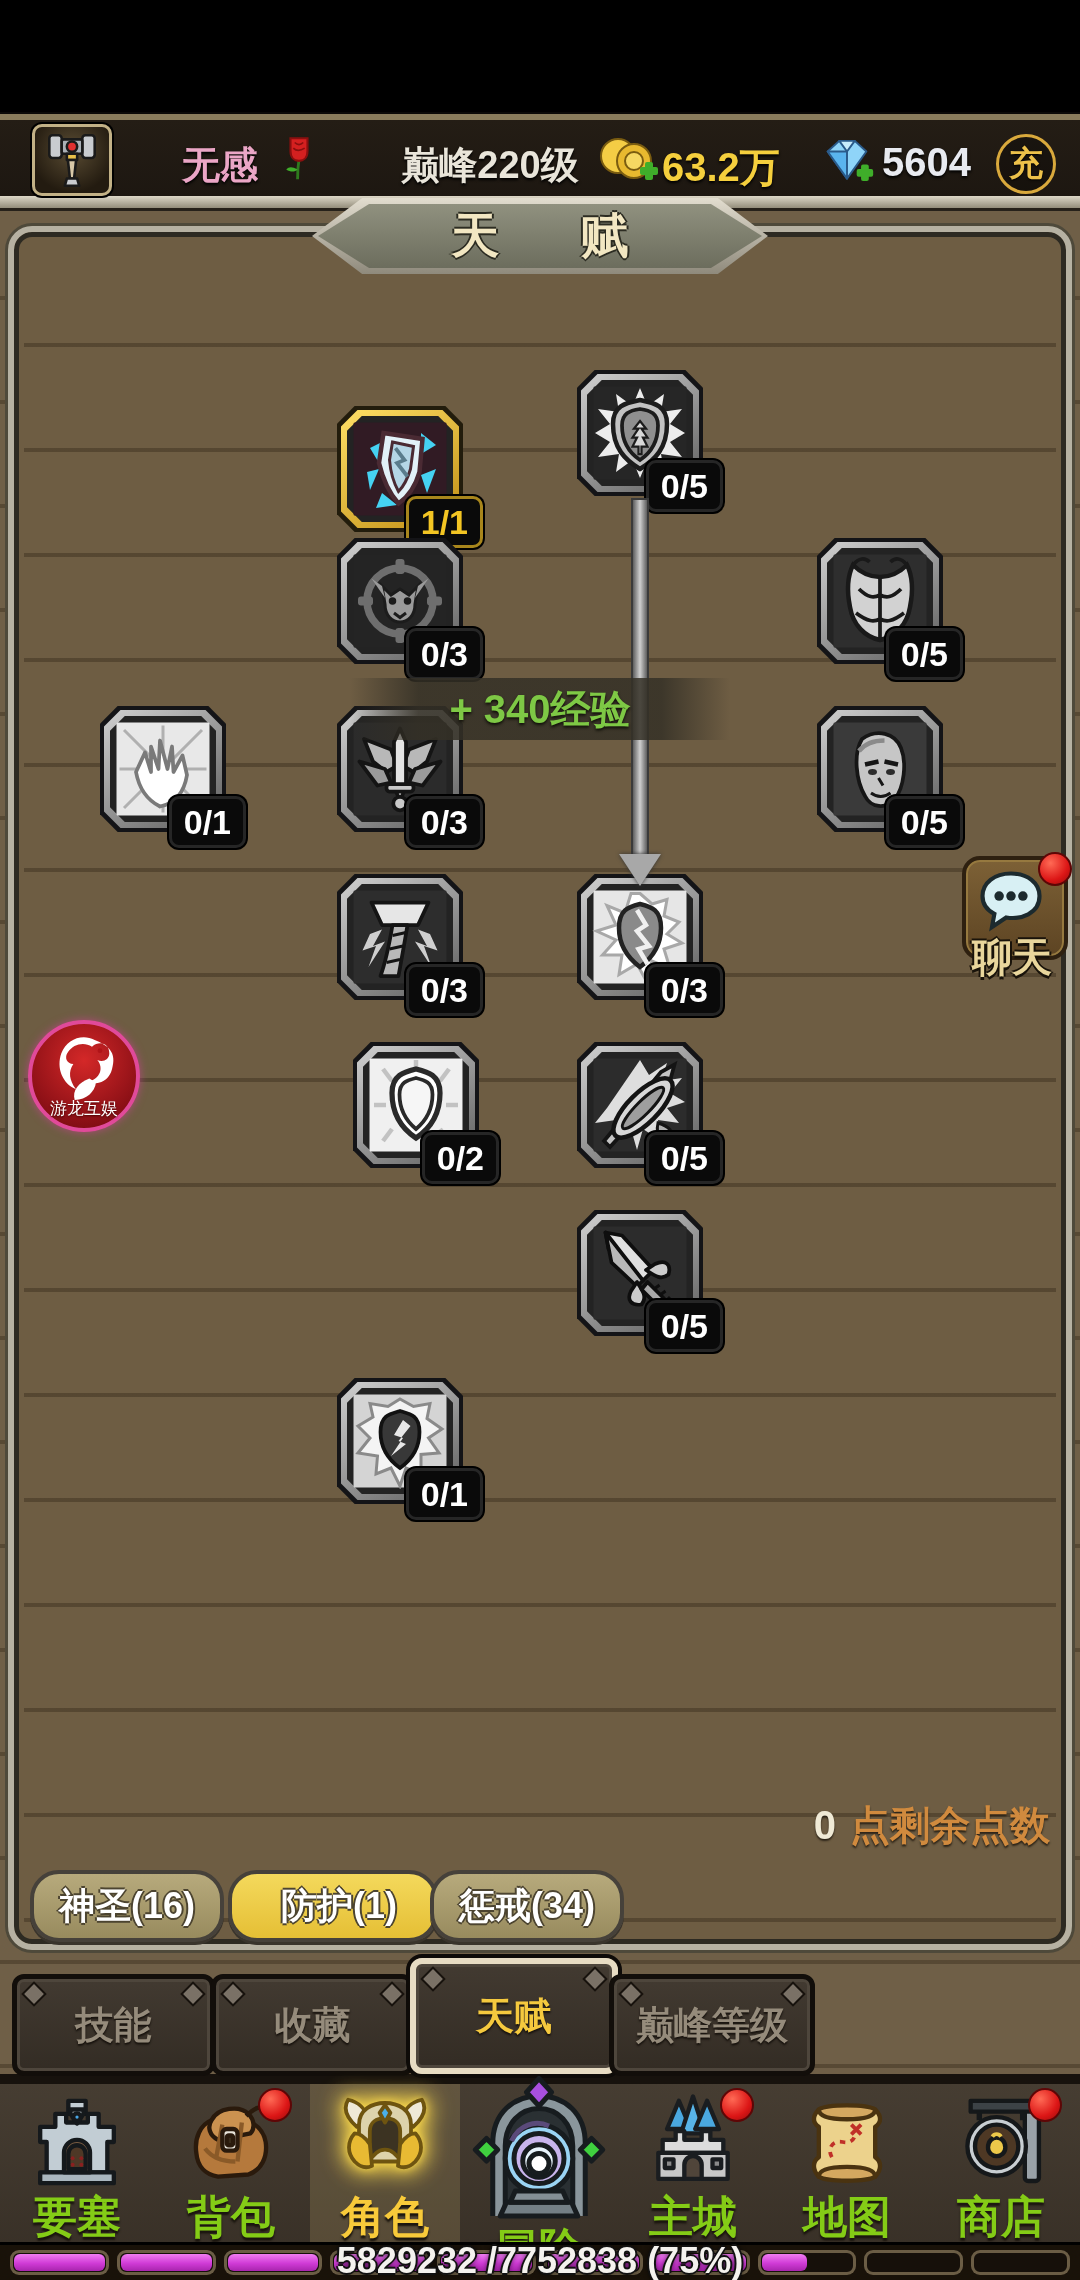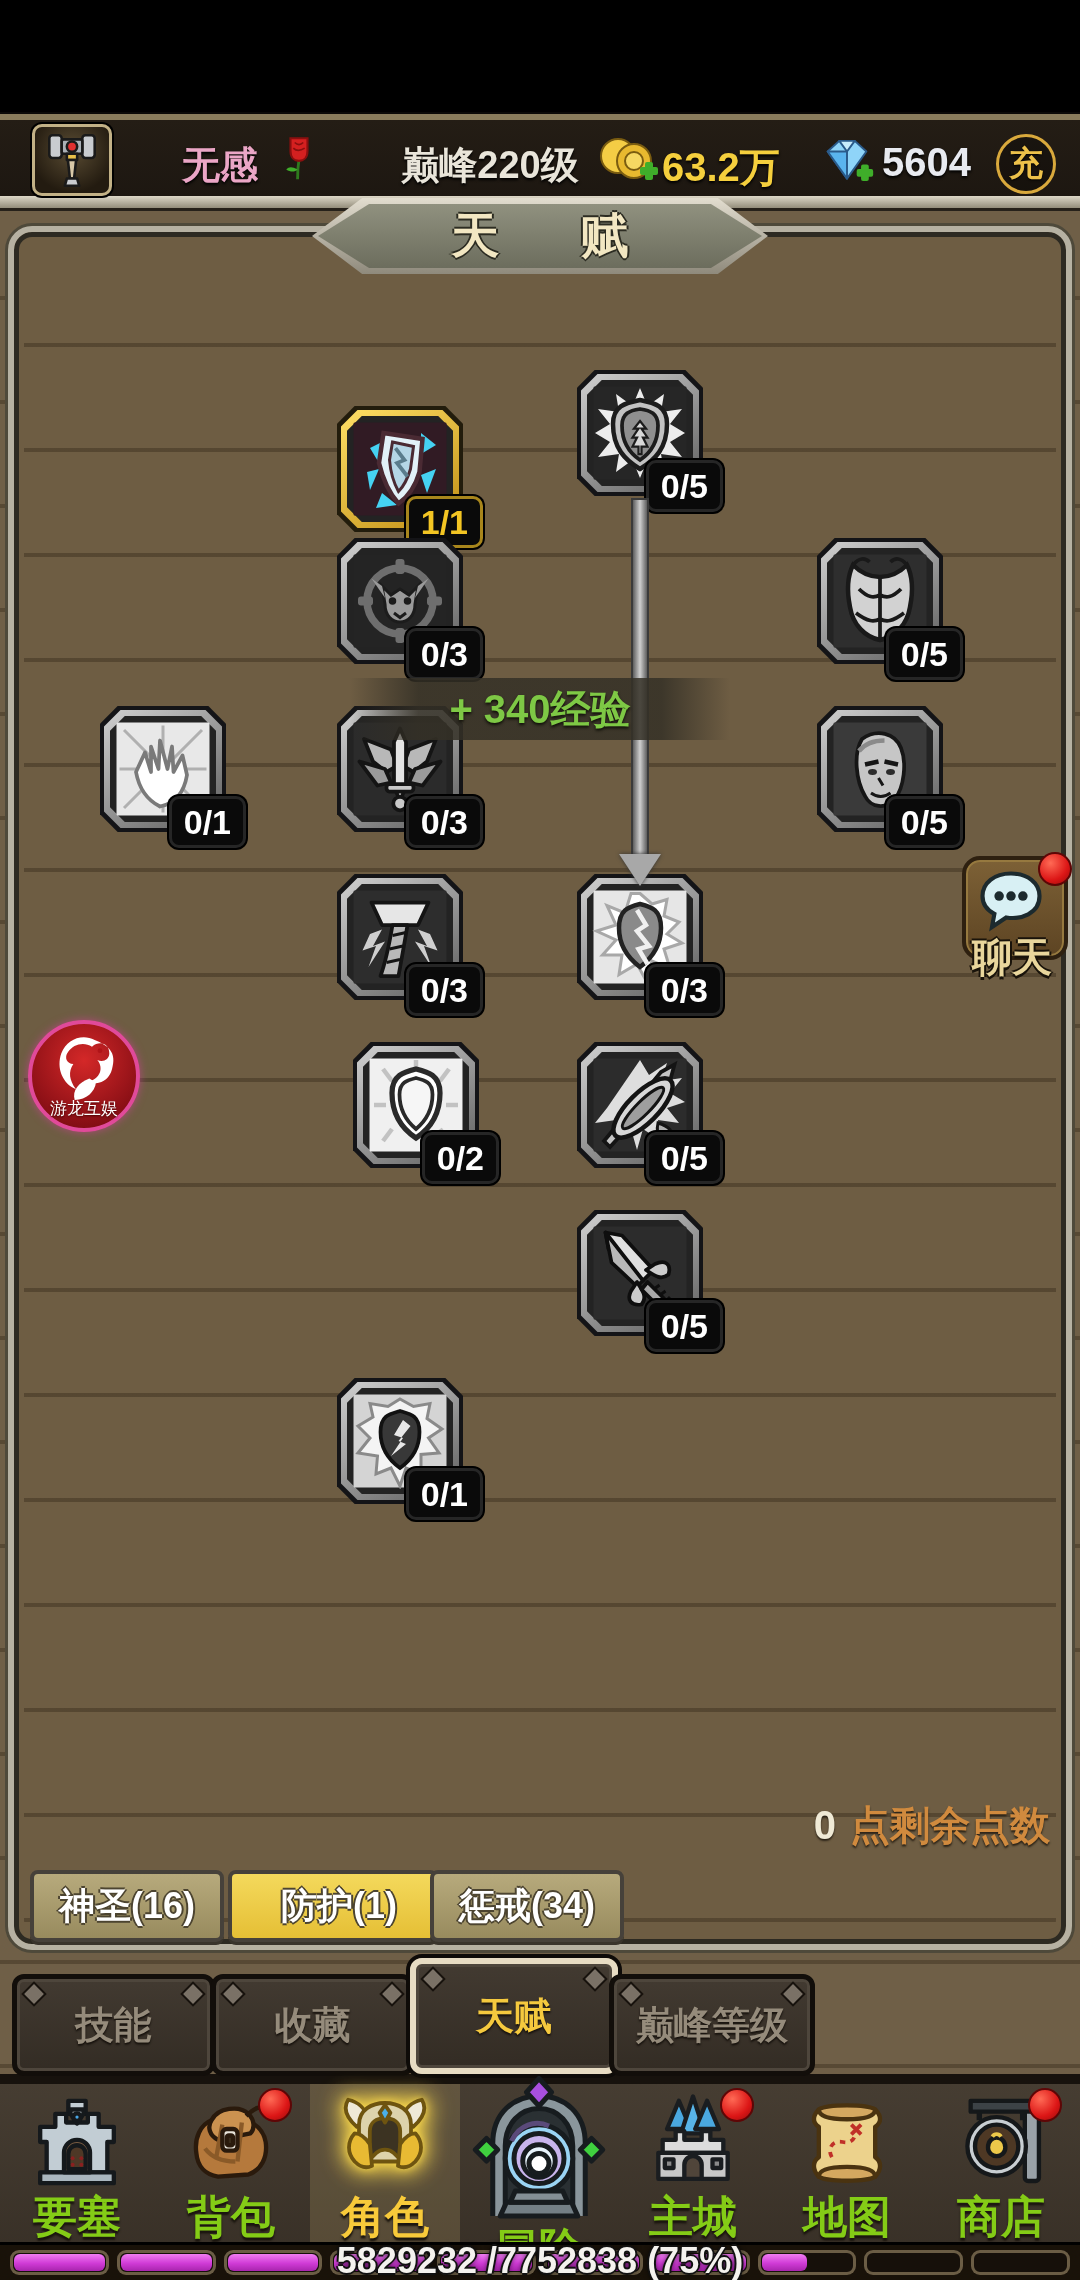--- a/index.html
+++ b/index.html
@@ -93,21 +93,21 @@
      border:4px solid #e04a9a;box-shadow:0 0 8px rgba(220,60,160,.6);}
   #publisher-logo svg{width:100%;height:82%;}
   #publisher-label{position:absolute;left:0;bottom:8px;width:100%;text-align:center;font-size:17px;
      color:#fff;text-shadow:0 1px 2px #400;}
 
   
   #remaining{left:520px;top:1798px;width:530px;text-align:right;z-index:6;font-size:40px;font-weight:bold;}
   #remaining .val{color:#f0ead6;padding-right:14px;text-shadow:0 2px 2px #2a2216;}
   #remaining .lab{color:#d08a3e;text-shadow:0 2px 2px #2a2216;}
 
-  .cat-btn{position:absolute;top:1870px;height:64px;z-index:6;border-radius:8px;
+  .cat-btn{position:absolute;top:1870px;height:64px;z-index:6;border-radius:29px;
      border:4px solid #46413a;box-shadow:0 3px 0 #39342c;display:flex;align-items:center;justify-content:center;
      font-size:36px;font-weight:bold;color:#fff;
      text-shadow:0 2px 0 #4c4430,2px 0 0 #4c4430,-2px 0 0 #4c4430,0 -2px 0 #4c4430;}
   .cat-btn.plain{background:linear-gradient(180deg,#b7aa7c,#988b5e);}
   .cat-btn.selected{background:linear-gradient(180deg,#f4d95c,#e5bf35);}
 
   #reset-frame{left:837px;top:1860px;width:205px;height:80px;z-index:6;border-radius:20px;
      background:linear-gradient(180deg,#8f8a7e,#55514a);border:4px solid #17130e;
      box-shadow:inset 0 0 0 3px #2c2a25;}
   #reset-btn{position:absolute;inset:9px;border-radius:12px;

